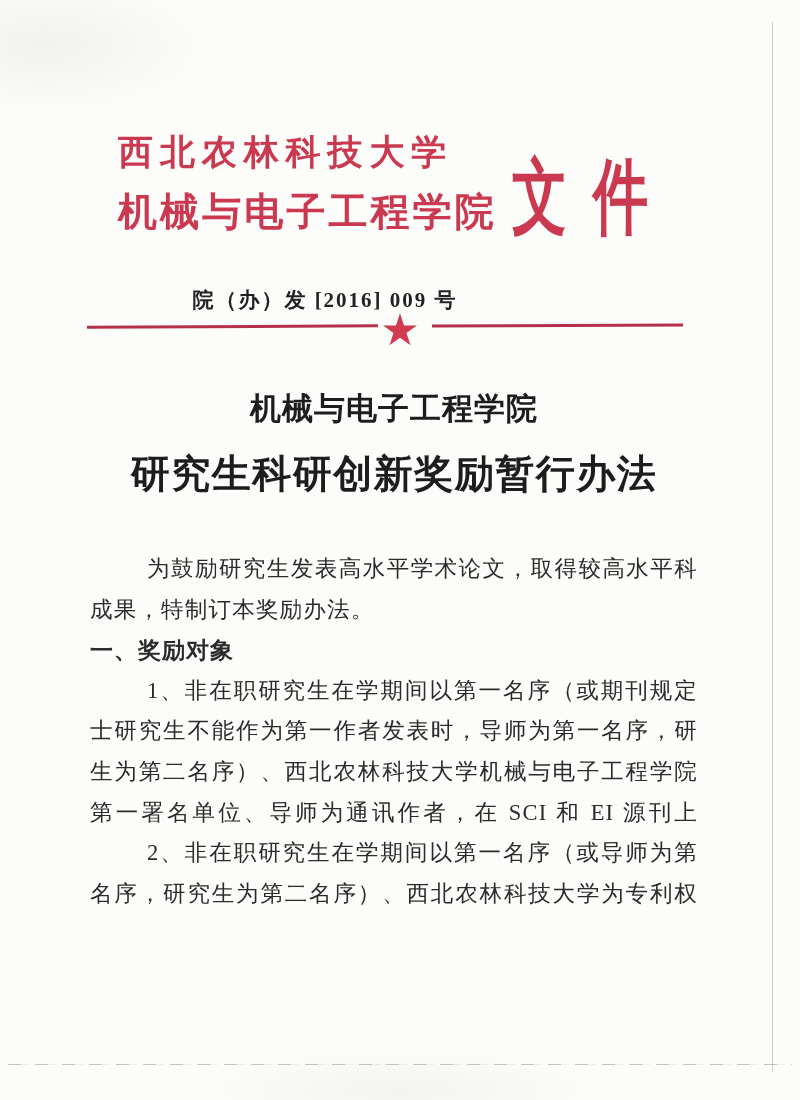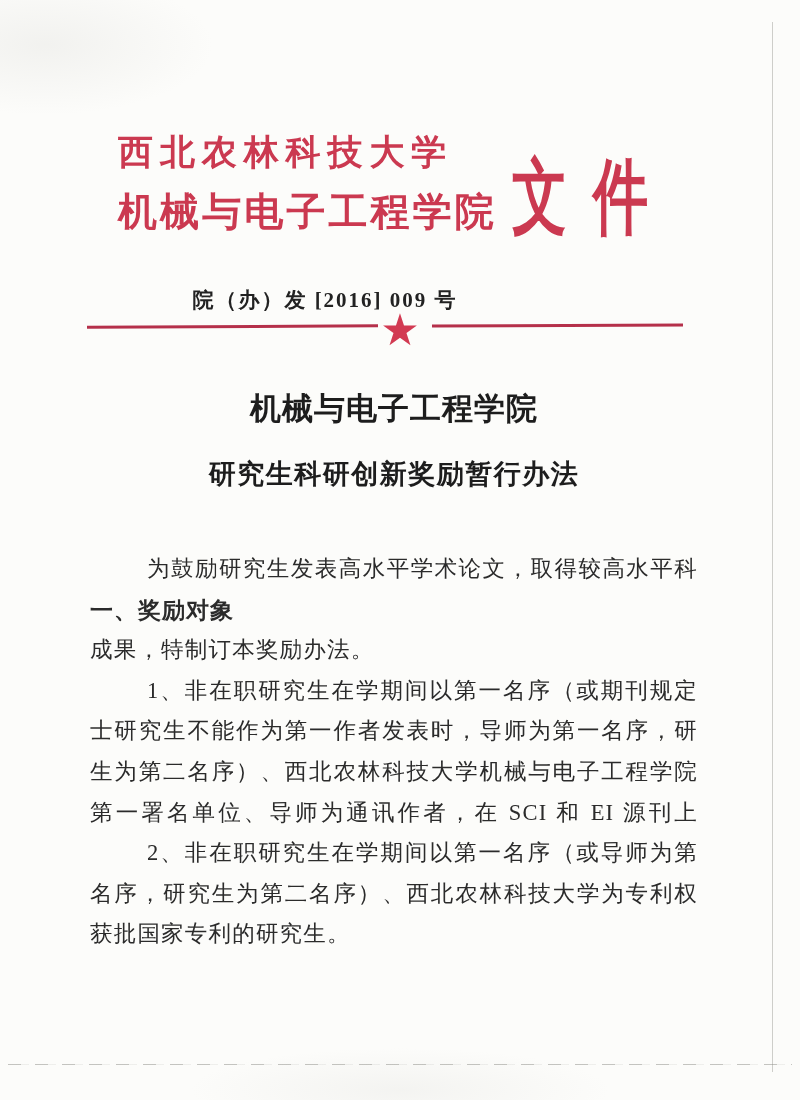--- a/index.html
+++ b/index.html
@@ -111,21 +111,21 @@
     font-family: "Liberation Sans", sans-serif;
     font-weight: bold;
     color: #1d1d1d;
   }
   .title-line1 {
     font-size: 31px;
     letter-spacing: 1px;
     line-height: 38px;
   }
   .title-line2 {
-    font-size: 27px;
+    font-size: 39px;
     letter-spacing: 1.5px;
     line-height: 38px;
     margin-top: 27px;
   }
 
   
   .body-text {
     position: absolute;
     left: 90px;
     top: 549px;
@@ -194,27 +194,26 @@
   <div class="divider-line-right"></div>
 
   <div class="title-block">
     <div class="title-line1">机械与电子工程学院</div>
     <div class="title-line2">研究生科研创新奖励暂行办法</div>
   </div>
 
   <div class="body-text">
 
   <div class="body-line indent full">为鼓励研究生发表高水平学术论文，取得较高水平科研</div>
+      <div class="body-line plain">成果，特制订本奖励办法。</div>
       <div class="body-line heading">一、奖励对象</div>
-      <div class="body-line plain">成果，特制订本奖励办法。</div>
       <div class="body-line indent full">1、非在职研究生在学期间以第一名序（或期刊规定硕</div>
       <div class="body-line full">士研究生不能作为第一作者发表时，导师为第一名序，研究</div>
       <div class="body-line full">生为第二名序）、西北农林科技大学机械与电子工程学院为</div>
       <div class="body-line full">第一署名单位、导师为通讯作者，在 SCI 和 EI 源刊上（增</div>
       <div class="body-line indent full">2、非在职研究生在学期间以第一名序（或导师为第一</div>
       <div class="body-line full">名序，研究生为第二名序）、西北农林科技大学为专利权人</div>
-      <div class="body-line plain">获批国家专利的研究生。</div>
     </div>
 
   <div class="scan-vline"></div>
   <div class="scan-hline"></div>
 
 </div>
 
 </body></html>

